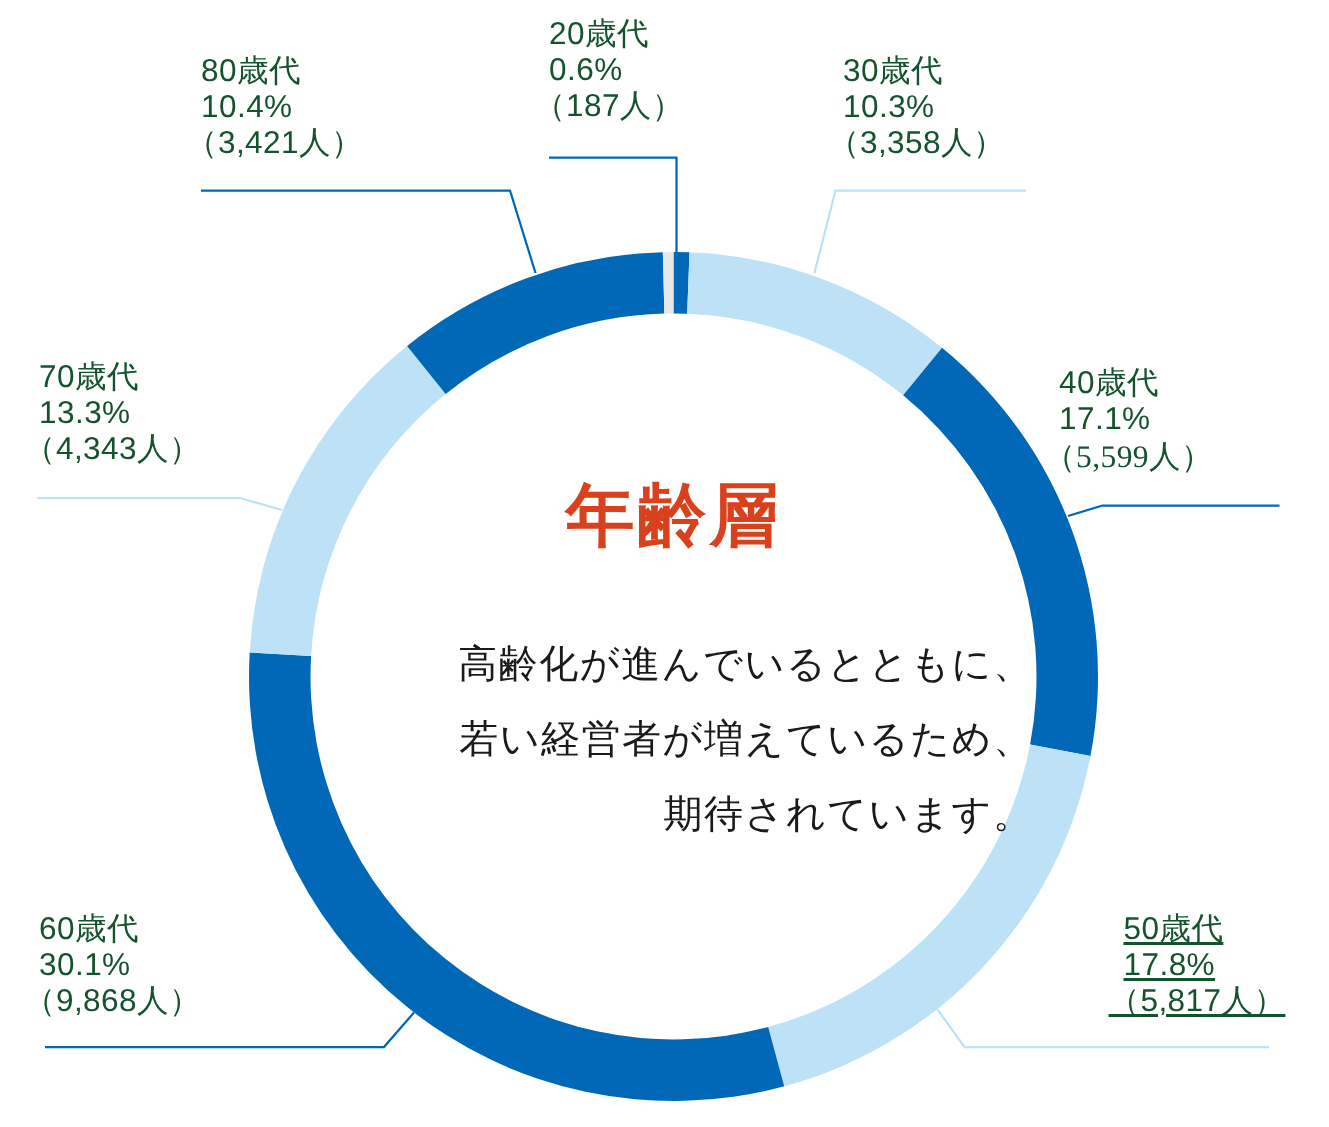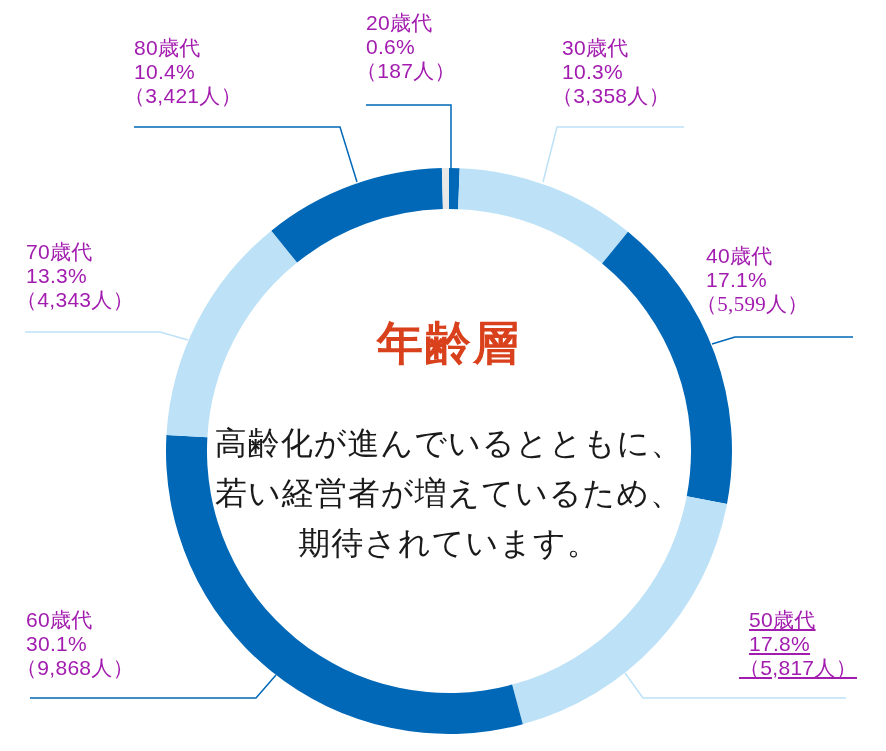--- a/index.html
+++ b/index.html
@@ -1,26 +1,26 @@
 <!DOCTYPE html>
 <html><head>
 <meta charset="utf-8">
 <style>
   html, body { margin:0; padding:0; background:#ffffff; }
   body { width:886px; height:751px; position:relative; overflow:hidden;
          font-family:"DejaVu Sans","Liberation Sans",sans-serif; }
   #chart-svg { position:absolute; left:0; top:0; }
-  .label { position:absolute; color:#a21caf; font-size:21px; line-height:24px;
+  .label { position:absolute; color:#14532d; font-size:21px; line-height:24px;
            font-family:"Liberation Sans","DejaVu Sans",sans-serif; letter-spacing:0.3px; }
   .label div { white-space:nowrap; }
   .center-title { position:absolute; left:249px; top:318px; width:400px; text-align:center;
                   color:#d9401c; font-size:46px; font-weight:bold; line-height:50px;
                   font-family:"DejaVu Sans",sans-serif; letter-spacing:2px; }
-  .center-body { position:absolute; left:209px; top:418px; width:480px; text-align:center;
-                 color:#1a1a1a; font-size:32px; line-height:50px;
+  .center-body { position:absolute; left:209px; top:418px; width:480px; text-align:right;
+                 color:#1a1a1a; font-size:26px; line-height:50px;
                  font-family:"DejaVu Sans",sans-serif; letter-spacing:1px; }
   .center-body div { white-space:nowrap; }
 </style>
 </head>
 <body>
 
 <svg id="chart-svg" width="886" height="751" viewBox="0 0 886 751">
   <g id="ring">
       <path d="M449,168 A283,283 0 0 1 459.6663216955915,168.20107924271326 L458.12102420612416,209.17194762097742 A242,242 0 0 0 449,209 Z" fill="#0068b7"></path>
       <path d="M459.6663216955915,168.20107924271326 A283,283 0 0 1 628.0173558214142,231.8156339637583 L602.081979182976,263.5702594319064 A242,242 0 0 0 458.12102420612416,209.17194762097742 Z" fill="#bde2f7"></path>

